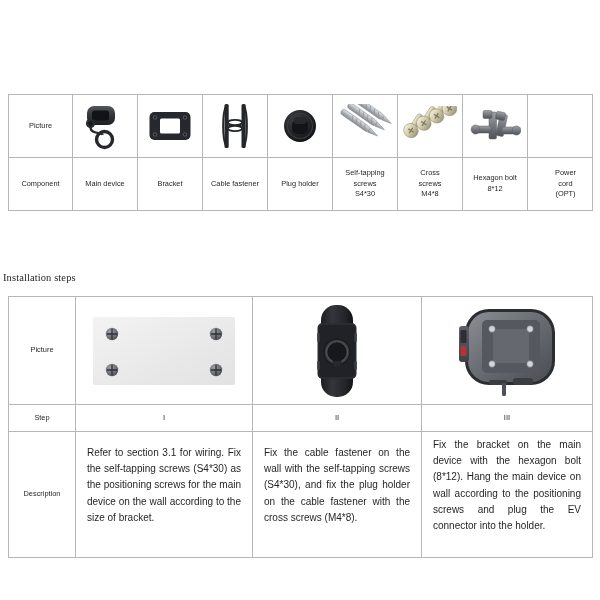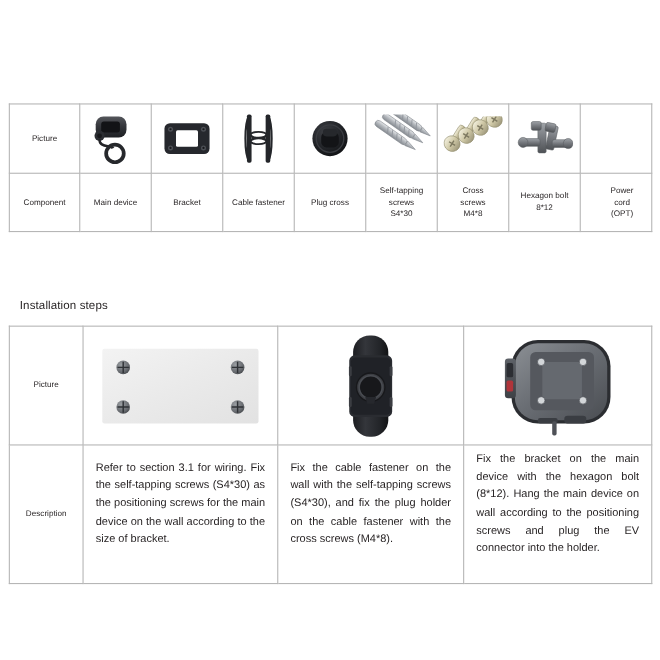--- a/index.html
+++ b/index.html
@@ -47,25 +47,26 @@
   }
   #parts-table td.label-cell { width: 64px; }
   #parts-table td.pic-cell { height: 62px; padding: 0; }
   #parts-table td.comp-cell { height: 48px; }
   #parts-table td.qty-cell  { height: 32px; }
   #parts-table td.comp-left { text-align: center; padding-left: 14px; }
 
   
   #installation-heading {
     position: absolute;
-    left: 18px;
+    left: 3px;
     top: 272px;
     font-size: 10.5px;
     color: #231f20;
     letter-spacing: .1px;
+    font-family: Liberation Serif, serif;
   }
 
   
   #steps-table {
     position: absolute;
     left: 8px;
     top: 296px;
     width: 584px;
   }
   #steps-table td.label-cell { width: 67px; }
@@ -291,21 +292,21 @@
       </td>
 
       <td class="pic-cell"></td>
     </tr>
 
     <tr>
       <td class="label-cell">Component</td>
       <td class="comp-cell"><span>Main device</span></td>
       <td class="comp-cell"><span>Bracket</span></td>
       <td class="comp-cell"><span>Cable fastener</span></td>
-      <td class="comp-cell"><span>Plug cross</span></td>
+      <td class="comp-cell"><span>Plug holder</span></td>
       <td class="comp-cell">
         <div>Self-tapping</div>
         <div>screws</div>
         <div>S4*30</div>
       </td>
       <td class="comp-cell">
         <div>Cross</div>
         <div>screws</div>
         <div>M4*8</div>
       </td>
@@ -421,20 +422,26 @@
             <rect x="9.5" y="26" width="6" height="13" rx="1.5" fill="#2c2e33"></rect>
             <rect x="9.5" y="42" width="6" height="10" rx="1.5" fill="#b0343a"></rect>
             <rect x="38" y="76" width="18" height="5" rx="2" fill="#3a3d42"></rect>
             <rect x="62" y="74" width="20" height="7" rx="3" fill="#3a3d42"></rect>
             <rect x="51" y="79" width="4" height="13" rx="1.6" fill="#4e5157"></rect>
           </svg>
         </div>
       </td>
     </tr>
 
+    <tr>
+      <td class="label-cell">Step</td>
+      <td class="step-num">I</td>
+      <td class="step-num">II</td>
+      <td class="step-num">III</td>
+    </tr>
 
     <tr>
       <td class="label-cell">Description</td>
       <td class="step-desc">Refer to section 3.1 for wiring. Fix the self-tapping screws (S4*30) as the positioning screws for the main device on the wall according to the size of bracket.</td>
       <td class="step-desc">Fix the cable fastener on the wall with the self-tapping screws (S4*30), and fix the plug holder on the cable fastener with the cross screws (M4*8).</td>
       <td class="step-desc">Fix the bracket on the main device with the hexagon bolt (8*12). Hang the main device on wall according to the positioning screws and plug the EV connector into the holder.</td>
     </tr>
   </tbody>
     </table>
 

